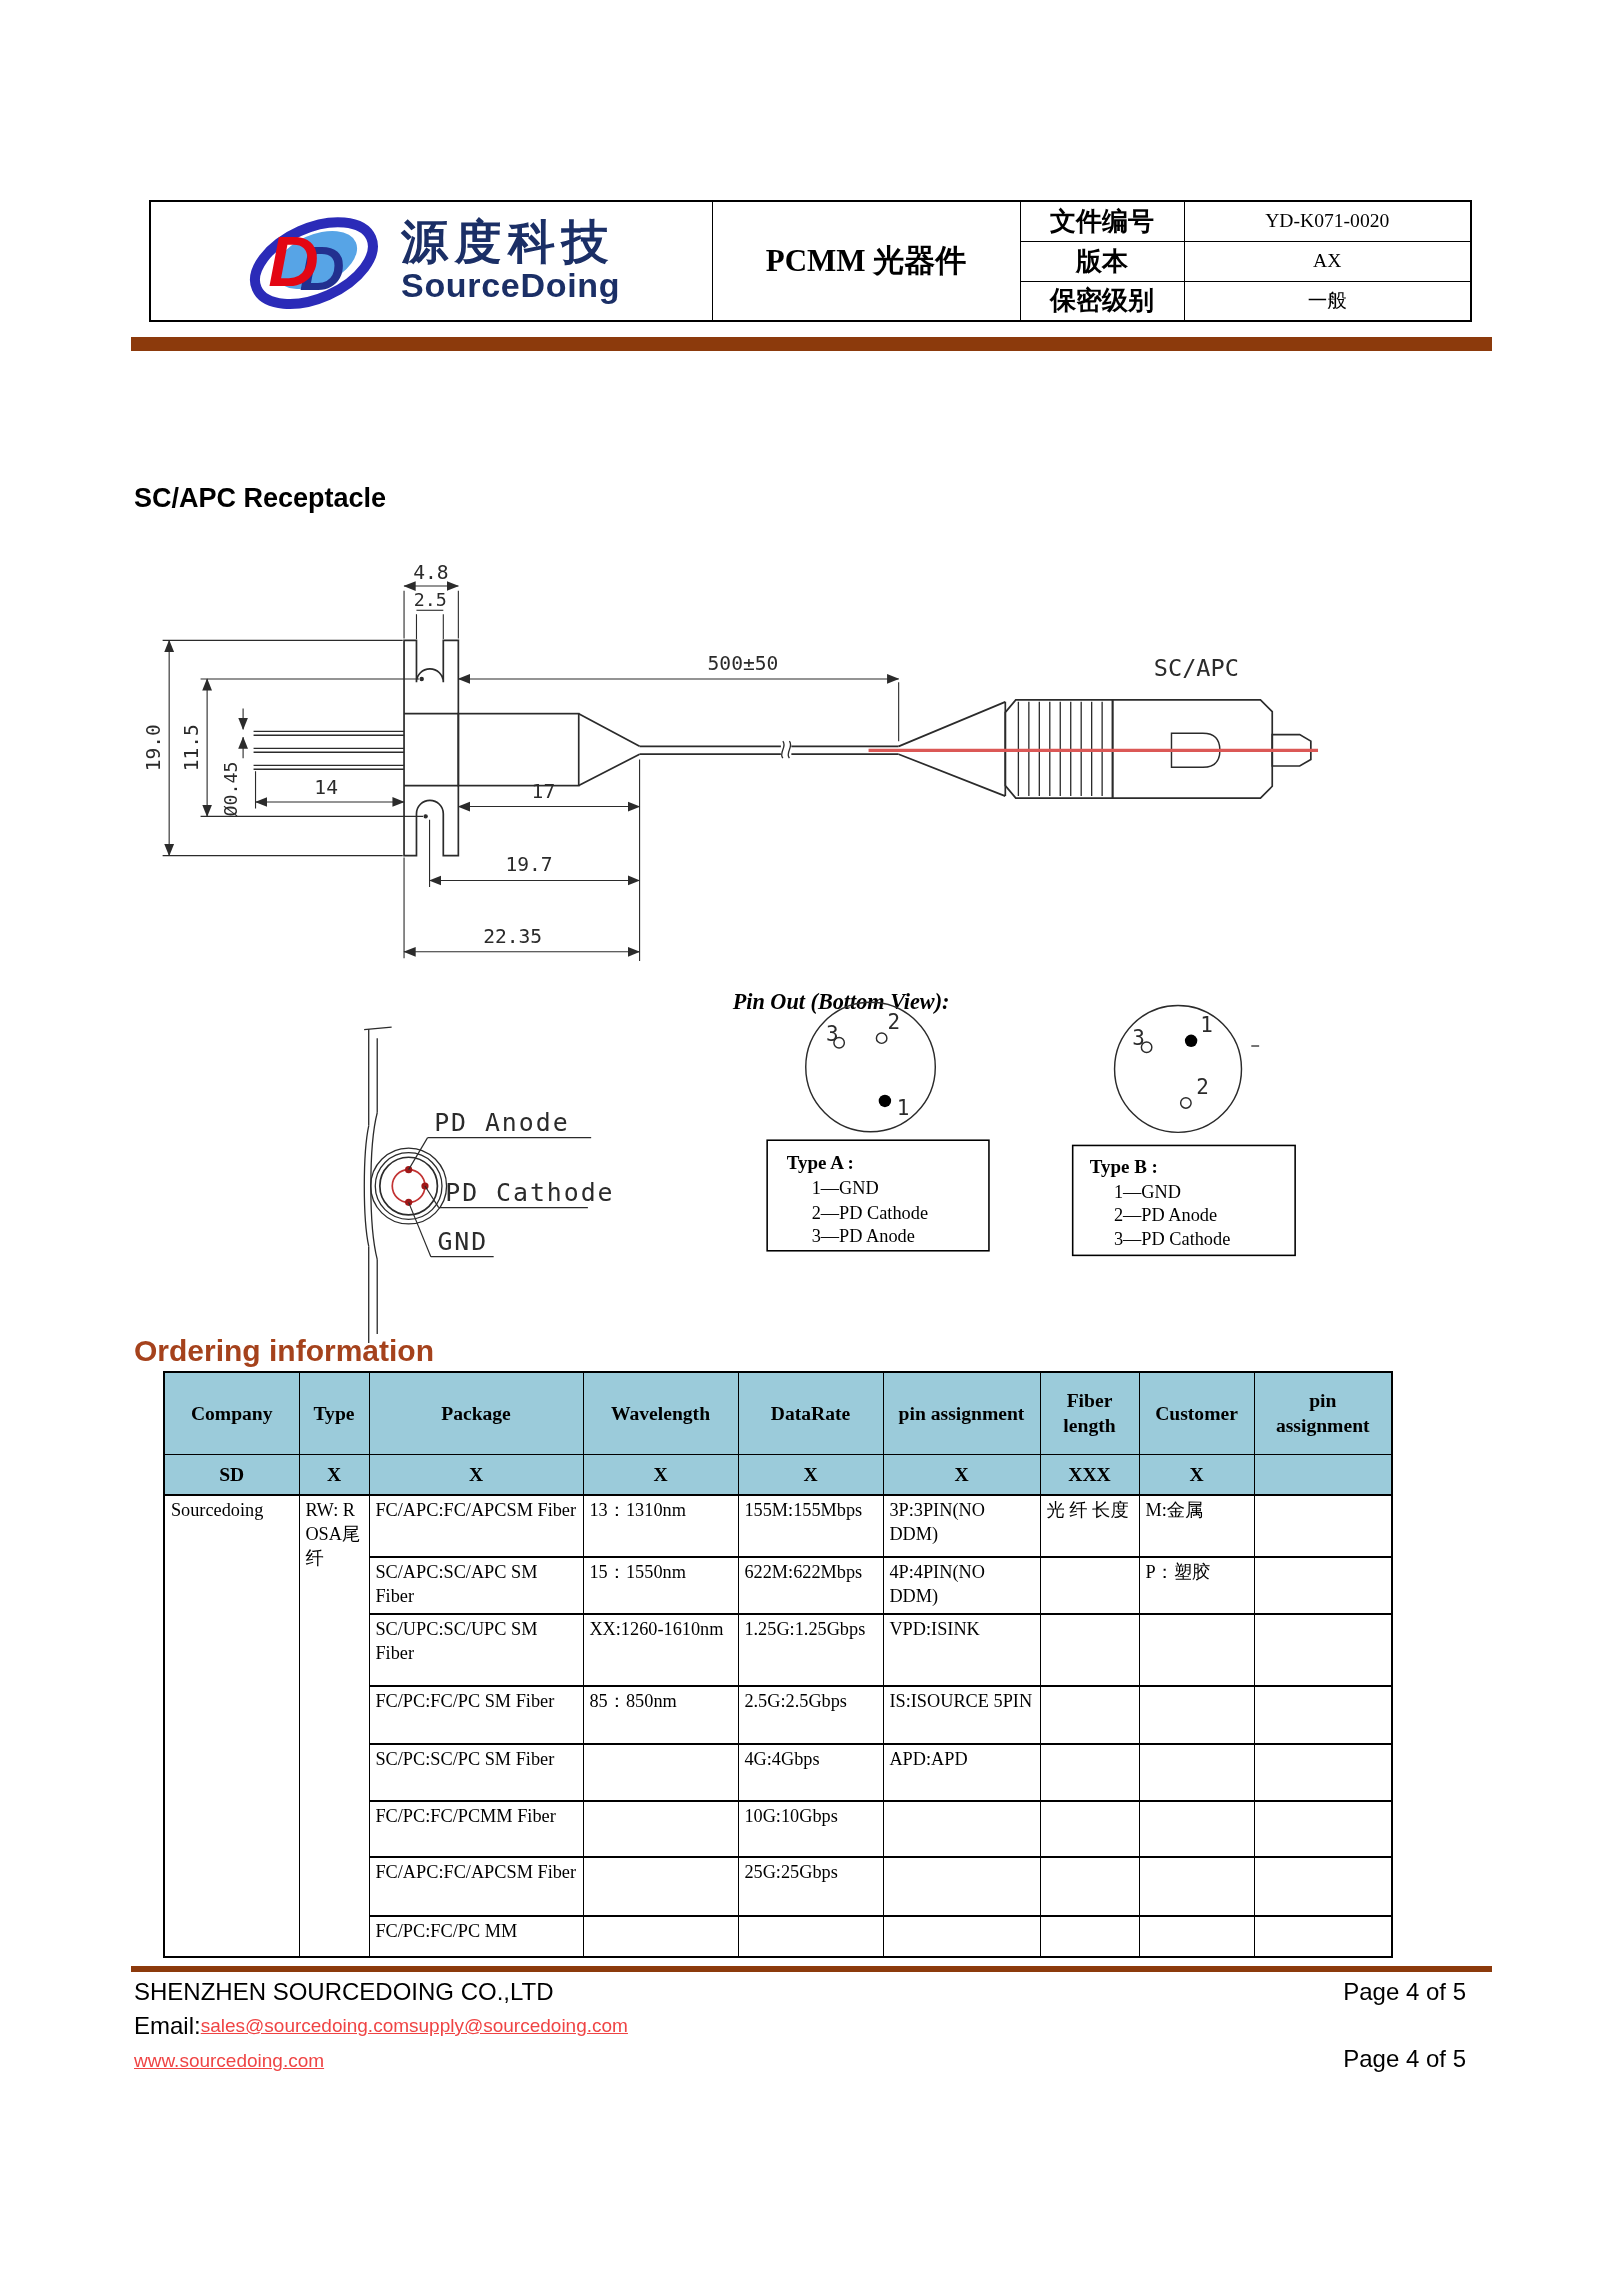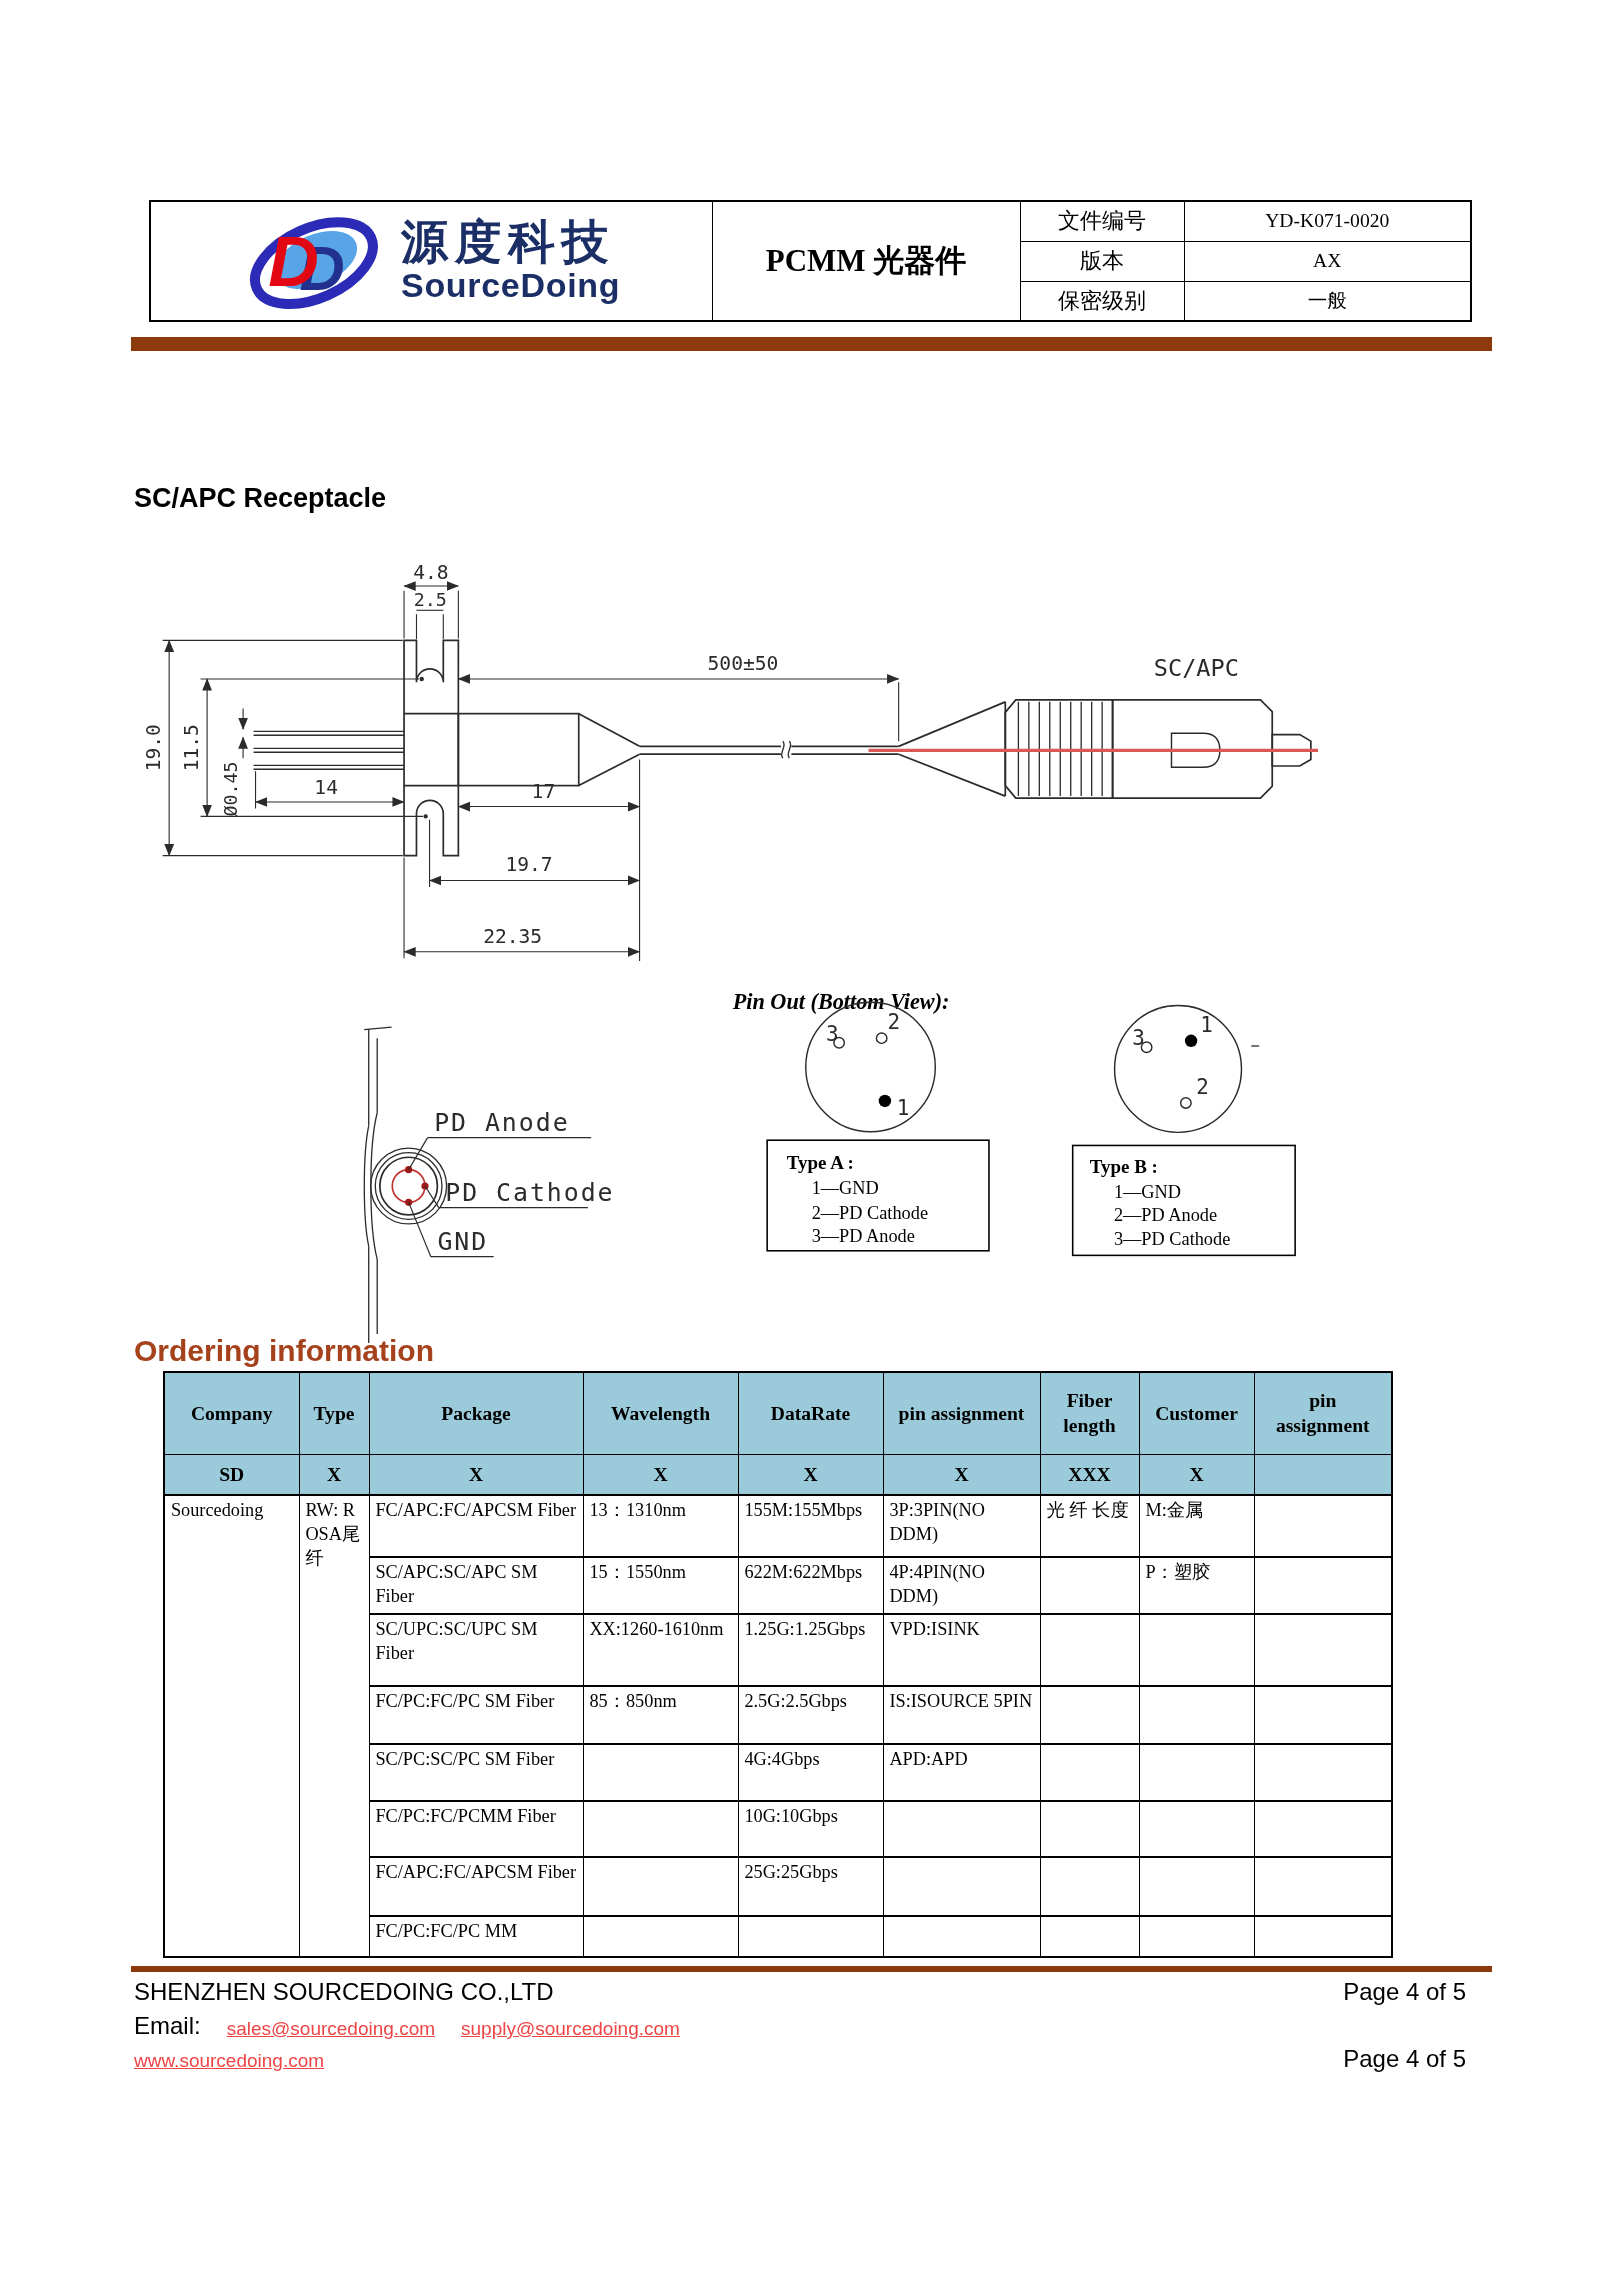--- a/index.html
+++ b/index.html
@@ -10,21 +10,21 @@
   table.doc-header { position:absolute; left:149px; top:200px; width:1320px;
     border-collapse:collapse; border:2.6px solid #000; table-layout:fixed;
     font-family:"Liberation Serif", serif; }
   table.doc-header td { border:1.3px solid #000; text-align:center; vertical-align:middle; height:40px; }
   .logo-cell { padding:3.9px 0; }
   .logo-wrap { display:flex; align-items:center; justify-content:center; gap:11.8px; }
   .logo-text { display:flex; flex-direction:column; align-items:flex-start; line-height:1.05; }
   .logo-cn { font-size:47px; font-weight:bold; color:#1b2f66; letter-spacing:6.5px; font-family:"Liberation Serif", serif; }
   .logo-en { font-size:34px; font-weight:bold; color:#1b2f66; font-family:"Liberation Sans", sans-serif; letter-spacing:0.7px;}
   .product-name { font-size:31px; font-weight:bold; font-family:"Liberation Serif", serif; }
-  .meta-label { font-size:22px; }
+  .meta-label { font-size:26px;font-weight:bold; }
   .meta-value { font-size:19.6px; }
 
   
   .accent-bar { position:absolute; left:131px; top:337px; width:1361px; height:13.7px; background:#8C3A0C; }
   .footer-rule { position:absolute; left:131px; top:1966px; width:1361px; height:5.9px; background:#8C3A0C; }
 
   
   .section-title { position:absolute; left:134px; top:373px; font-size:36px; font-weight:bold; color:#A5421C; }
   .section-subtitle { position:absolute; left:134px; top:483px; font-size:27px; font-weight:bold; color:#000; }
   .ordering-heading { position:absolute; left:134px; top:1334px; font-size:30px; font-weight:bold; color:#A5421C; }
@@ -43,21 +43,21 @@
   tr.colhead { height:82px; }
   tr.codes { height:41px; }
   tr.codes th { border-bottom:2px solid #000; }
   table.ordering tbody td { vertical-align:top; text-align:left; border-top:2px solid #000; background:#fff; }
   td.cell-company, td.cell-type { word-break:break-all; }
 
   
   .footer-row { position:absolute; left:134px; width:1332px; display:flex; justify-content:space-between; align-items:baseline; }
   .f1 { top:1978px; } .f2 { top:2012px; } .f3 { top:2045px; }
   .footer-company, .footer-page { font-size:24px; color:#000; }
-  .email-line { font-size:24px; color:#000; display:flex; gap:26px; align-items:flex-end; }
+  .email-line { font-size:24px; color:#000; display:flex; align-items:center; }
   a.blue-link { color:#ef4444; text-decoration:underline; font-size:19px; }
 </style>
 </head>
 <body>
 
 <div class="page">
 
   <table class="doc-header">
     <colgroup>
         <col style="width:562px">

